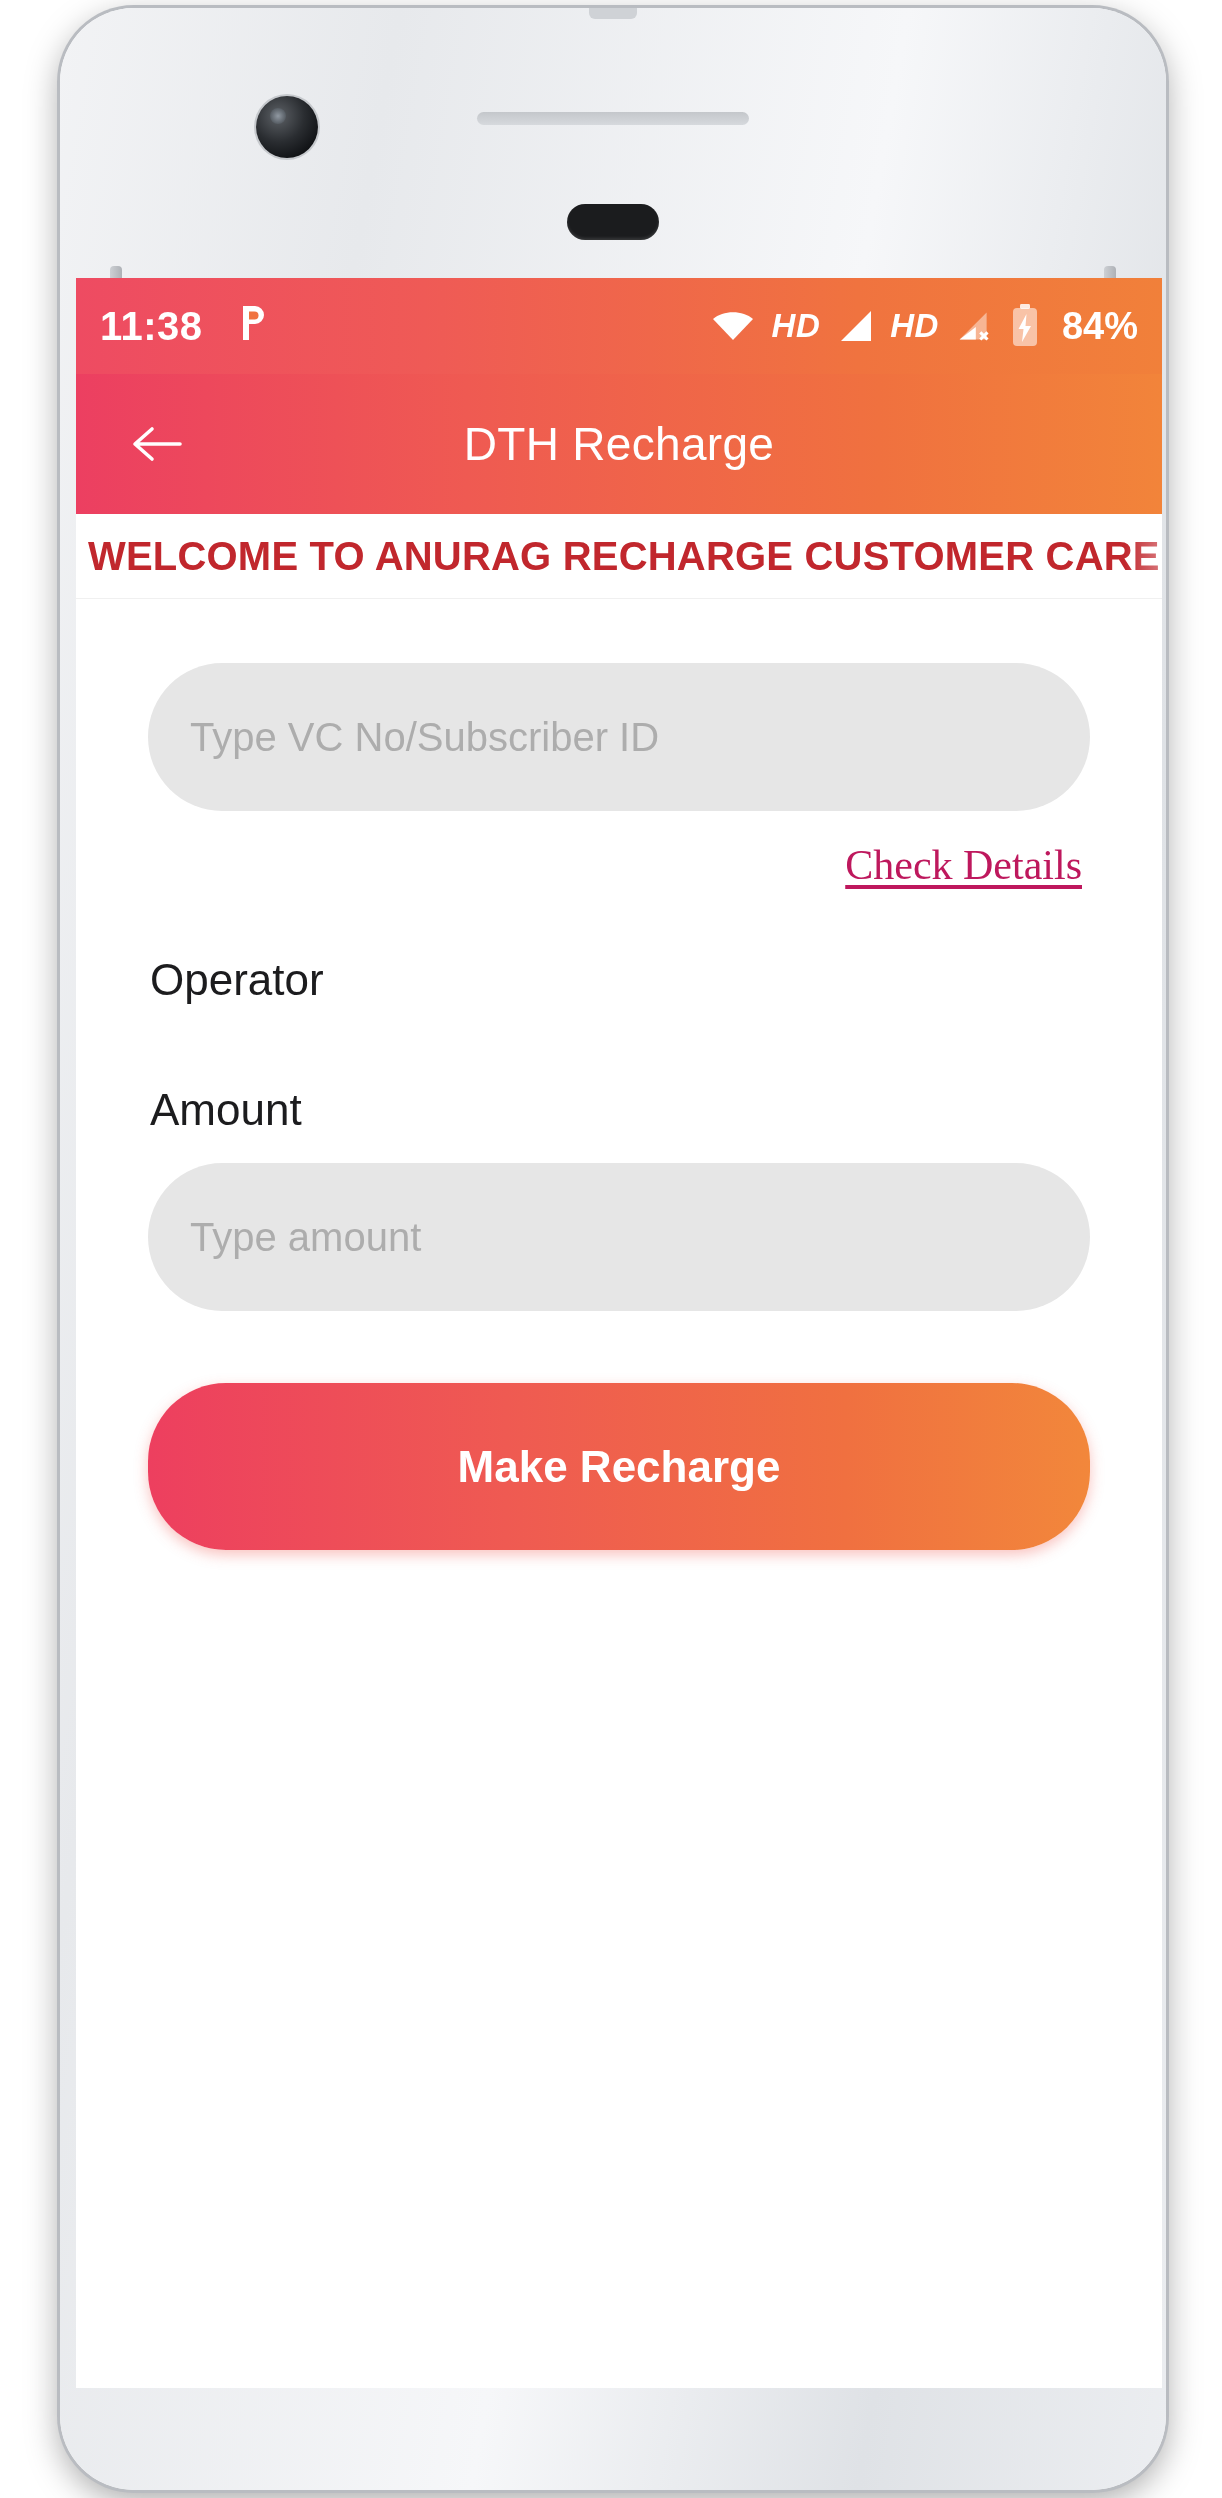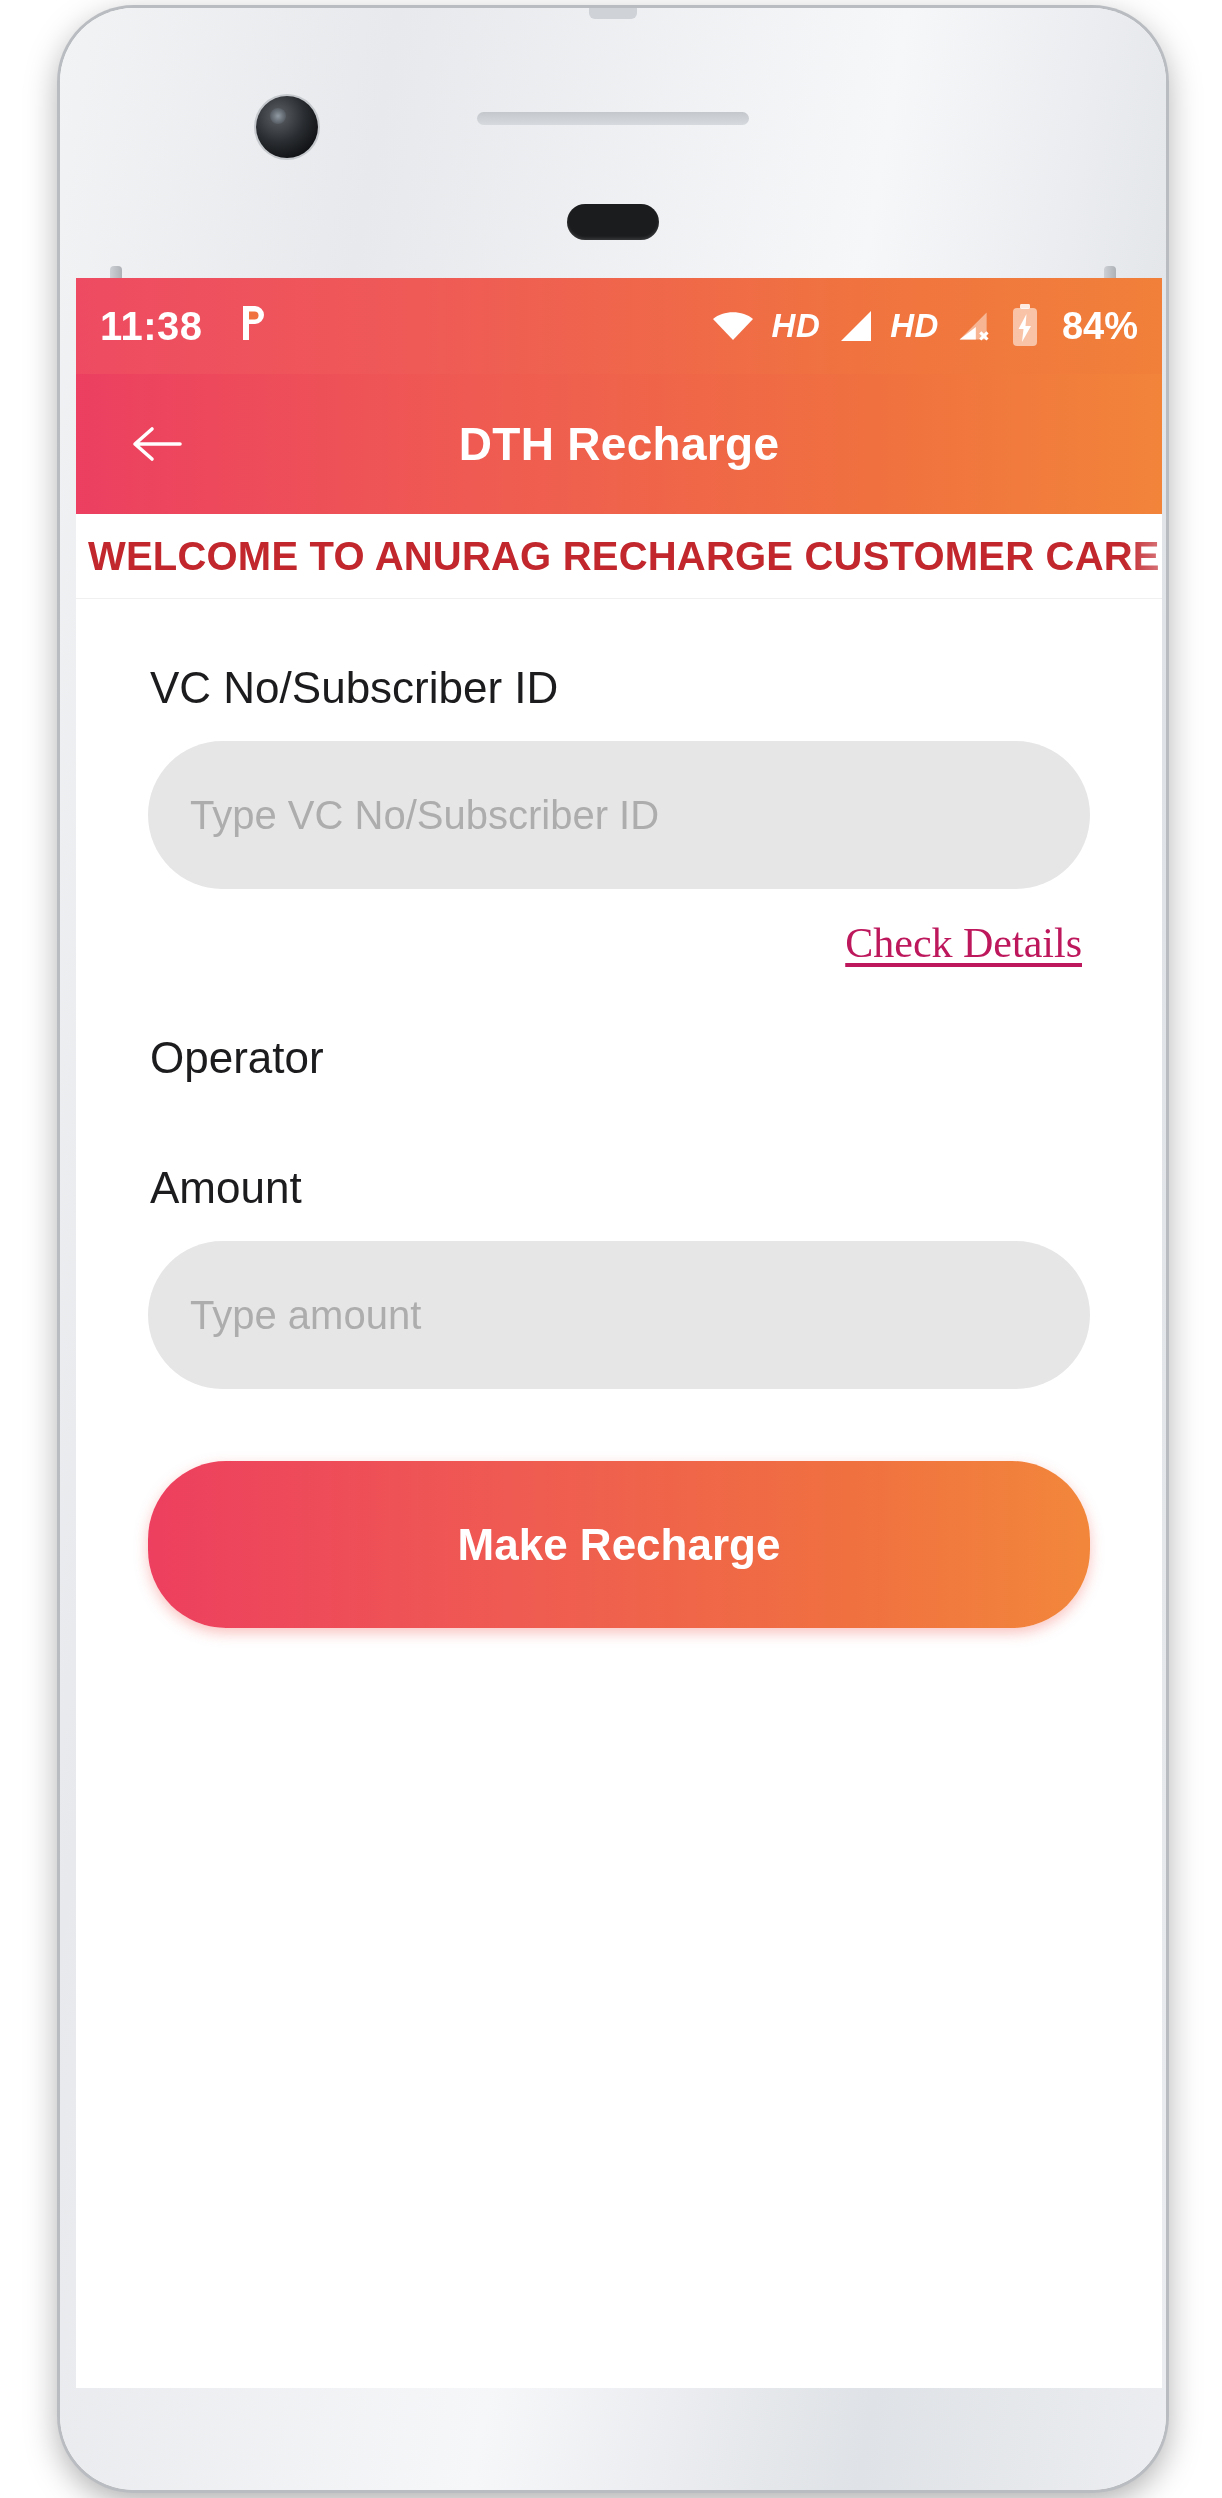--- a/index.html
+++ b/index.html
@@ -89,21 +89,21 @@
     display:flex;align-items:center;
     position:relative;
   }
   #back-button{
     width:110px;height:110px;margin-left:26px;
     display:flex;align-items:center;justify-content:center;cursor:pointer;
   }
   #back-arrow-svg{width:54px;height:40px;}
   #appbar-title{
     position:absolute;left:50%;transform:translateX(-50%);
-    color:#fff;font-size:46px;font-weight:700;letter-spacing:.3px;white-space:nowrap;text-align:center;
+    color:#fff;font-size:46px;font-weight:400;letter-spacing:.3px;white-space:nowrap;text-align:center;
   }
 
   
   #marquee-strip{
     height:84px;background:#ffffff;
     display:flex;align-items:center;
     overflow:hidden;white-space:nowrap;
     border-bottom:1px solid #f0f0f0;
   }
   #marquee-text{
@@ -219,21 +219,20 @@
     </div>
     <div id="appbar-title">DTH Recharge</div>
   </div>
 
   <div id="marquee-strip">
     <span id="marquee-text">WELCOME TO ANURAG RECHARGE CUSTOMER CARE 95</span>
   </div>
 
   <div id="form-body">
 
-    <div class="field-label">VC No/Subscriber ID</div>
     <div class="pill-input">
       <span>Type VC No/Subscriber ID</span>
     </div>
 
     <div id="check-details-row">
       <span id="check-details-link">Check Details</span>
     </div>
 
     <div class="gap-lg"></div>
 

